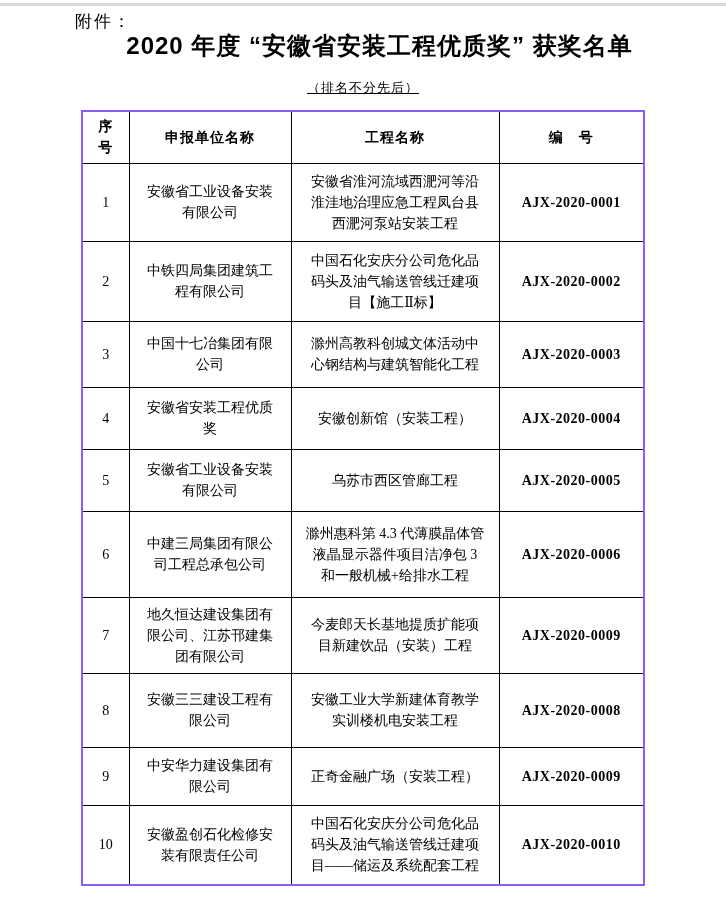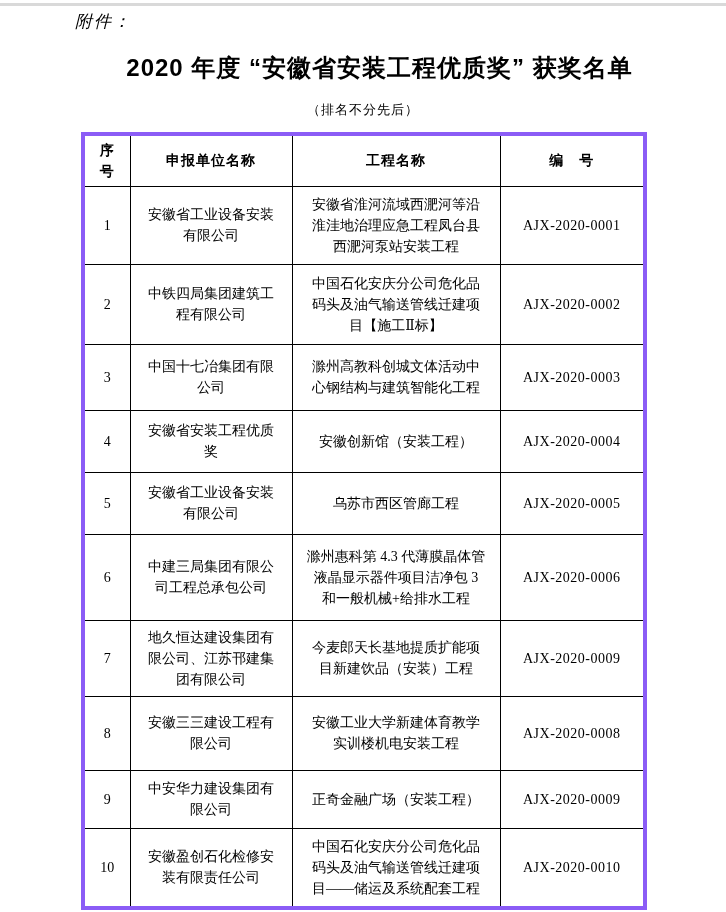--- a/index.html
+++ b/index.html
@@ -19,63 +19,63 @@
   }
   .doc {
     position: relative;
     padding-top: 12px;
   }
   .attachment {
     margin-left: 75px;
     font-size: 17px;
     line-height: 20px;
     letter-spacing: 2px;
-    font-style: italic;
   }
   .title {
-    margin-top: 22px;
     text-align: center;
     font-family: "Liberation Sans", "DejaVu Sans", sans-serif;
     font-weight: bold;
     font-size: 24px;
     line-height: 28px;
     letter-spacing: 1px;
     padding-left: 33px;
   }
   .subtitle {
     margin-top: 20px;
     text-align: center;
     font-size: 13px;
     line-height: 16px;
     letter-spacing: 1px;
+    text-decoration: underline;
   }
   table.award {
     margin-top: 14px;
     margin-left: 81px;
     width: 562px;
     border-collapse: collapse;
     table-layout: fixed;
-    border: 4px solid #8b5cf6;
+    border: 2px solid #8b5cf6;
   }
   table.award th, table.award td {
     border: 1px solid #000;
     text-align: center;
     vertical-align: middle;
     font-size: 14px;
     line-height: 21px;
     padding: 3px 14px;
     overflow: hidden;
   }
   table.award th {
     font-weight: bold;
     letter-spacing: 1px;
   }
   table.award td[data-name="code-cell"] {
     padding: 3px 4px;
     letter-spacing: 0.5px;
+    font-weight: bold;
   }
   table.award td[data-name="serial-cell"] {
     padding: 3px 2px;
   }
   col.c-serial  { width: 47px; }
   col.c-company { width: 162px; }
   col.c-project { width: 208px; }
   col.c-code    { width: 145px; }
   thead tr { height: 52px; }
   tbody tr:nth-child(1)  { height: 78px; }

